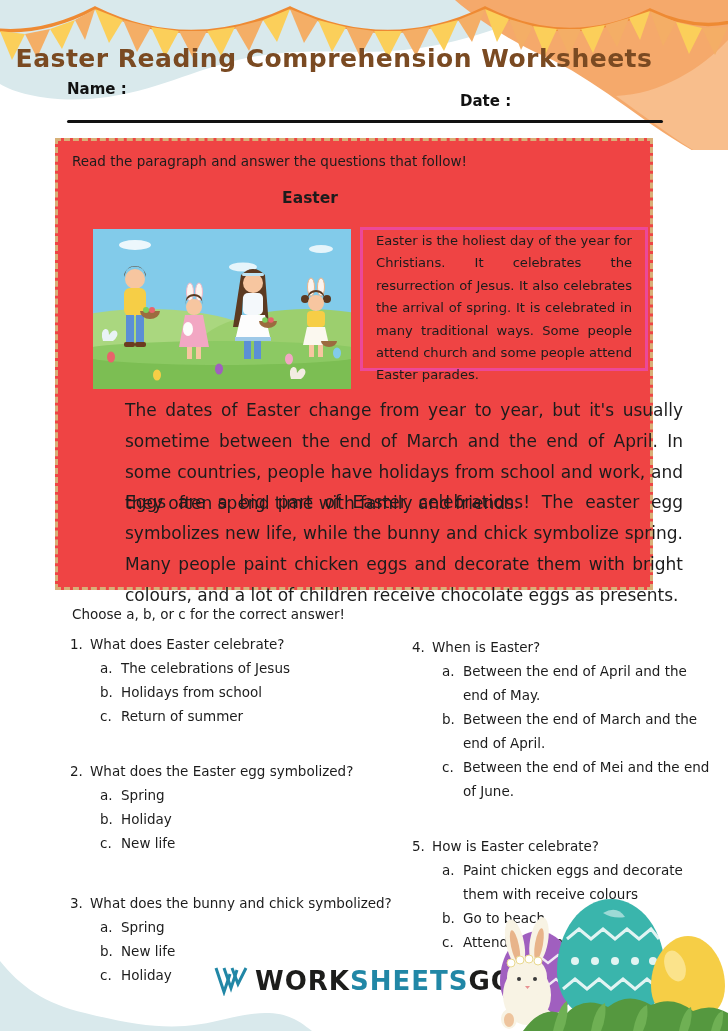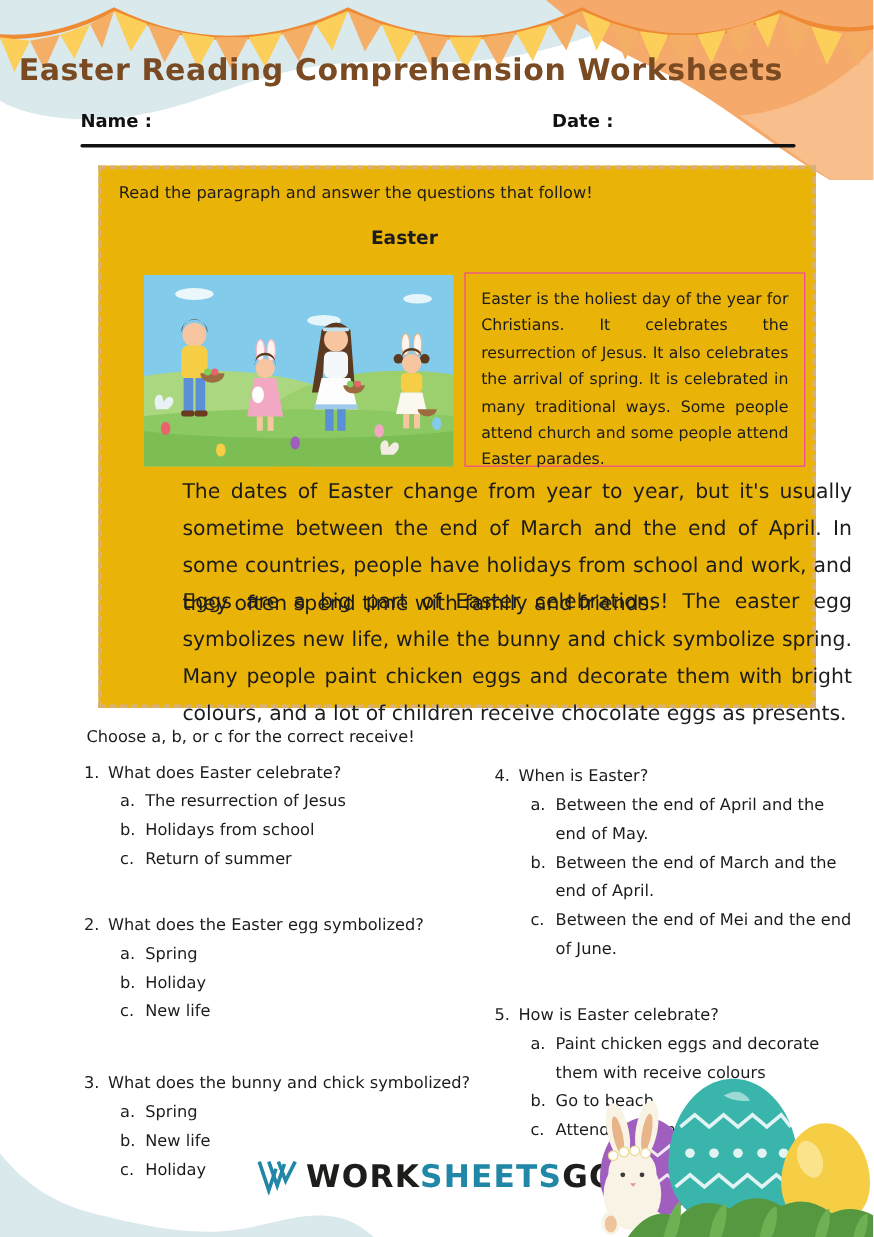--- a/index.html
+++ b/index.html
@@ -5,31 +5,31 @@
   html,body{margin:0;padding:0;background:#fff;}
   #page{position:relative;width:728px;height:1031px;background:#fff;overflow:hidden;
         font-family:"DejaVu Sans",sans-serif;color:#1c1c1c;}
   svg{display:block;}
   .abs{position:absolute;}
 
   
   #title{left:0;top:44px;width:668px;text-align:center;font-size:25px;font-weight:bold;
          color:#7a4a22;letter-spacing:.5px;}
   .field-label{font-size:15px;font-weight:bold;color:#111;}
-  #name-label{left:67px;top:92px;}
+  #name-label{left:67px;top:80px;}
   #date-label{left:460px;top:92px;}
   #header-rule{left:67px;top:120px;width:596px;height:3px;background:#111;border-radius:2px;}
 
   
-  #passage-box{left:82px;top:138px;width:592px;height:446px;border:3px dashed #d8b078;background:#eab308;}
+  #passage-box{left:55px;top:138px;width:592px;height:446px;border:3px dashed #d8b078;background:#ef4444;}
   #passage-instruction{left:14px;top:12px;width:560px;font-size:13.5px;}
   #passage-heading{left:0;top:48px;width:504px;text-align:center;font-size:15.5px;font-weight:bold;}
   #passage-image{left:35px;top:88px;width:258px;height:160px;overflow:hidden;}
-  #passage-p1{left:302px;top:86px;width:256px;height:138px;border:1px solid #ec4899;
-              padding:11px 13px;font-size:13.1px;line-height:22.4px;text-align:justify;}
+  #passage-p1{left:302px;top:86px;width:256px;height:138px;border:3px solid #ec4899;
+              padding:0 13px;font-size:13.1px;line-height:22.4px;text-align:justify;}
   .para{font-size:17px;line-height:31px;text-align:justify;margin-left:32px;}
   #passage-p2{left:35px;top:254px;width:558px;}
   #passage-p3{left:35px;top:346px;width:558px;}
 
   
   #quiz-instruction{left:72px;top:606px;font-size:13.5px;}
   .qcol{font-size:13.5px;line-height:24px;}
   #quiz-col-left{left:70px;top:632px;width:338px;}
   #quiz-col-right{left:412px;top:635px;width:300px;}
   .question{margin-bottom:31px;}
@@ -164,32 +164,32 @@
         <path d="M10,112 q-3,-10 2,-12 q4,-1 4,6 q5,-7 8,-3 q2,4 -4,9 Z" fill="#e9f3f5"></path>
         <path d="M198,150 q-3,-10 2,-12 q4,-1 4,6 q5,-7 8,-3 q2,4 -4,9 Z" fill="#f3ece2"></path>
       </svg>
     </div>
 
     <div id="passage-p1" class="abs">Easter is the holiest day of the year for Christians. It celebrates the resurrection of Jesus. It also celebrates the arrival of spring. It is celebrated in many traditional ways. Some people attend church and some people attend Easter parades.</div>
     <div id="passage-p2" class="abs para">The dates of Easter change from year to year, but it's usually sometime between the end of March and the end of April. In some countries, people have holidays from school and work, and they often spend time with family and friends.</div>
     <div id="passage-p3" class="abs para">Eggs are a big part of Easter celebrations! The easter egg symbolizes new life, while the bunny and chick symbolize spring. Many people paint chicken eggs and decorate them with bright colours, and a lot of children receive chocolate eggs as presents.</div>
   </div>
 
-  <div id="quiz-instruction" class="abs">Choose a, b, or c for the correct receive!</div>
+  <div id="quiz-instruction" class="abs">Choose a, b, or c for the correct answer!</div>
 
   <div id="quiz-col-left" class="abs qcol">
     <div class="question">
       <div class="q-line">
           <span class="q-num">1.</span>
           <span>What does Easter celebrate?</span>
         </div>
       <div class="options">
         <div class="option">
             <span class="opt-letter">a.</span>
-            <span class="opt-text">The resurrection of Jesus</span>
+            <span class="opt-text">The celebrations of Jesus</span>
           </div>
         <div class="option">
             <span class="opt-letter">b.</span>
             <span class="opt-text">Holidays from school</span>
           </div>
         <div class="option">
             <span class="opt-letter">c.</span>
             <span class="opt-text">Return of summer</span>
           </div>
       </div>

